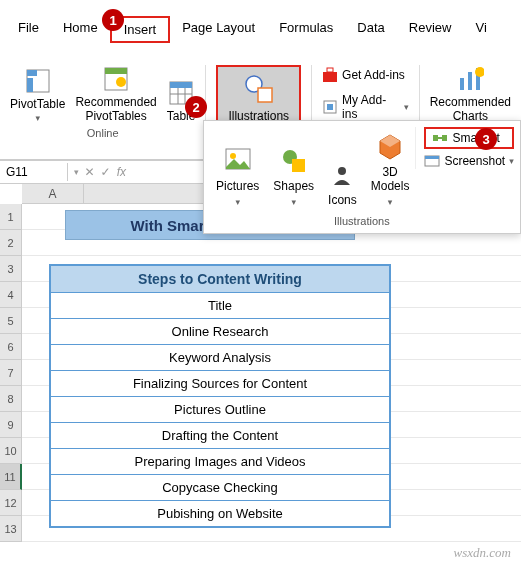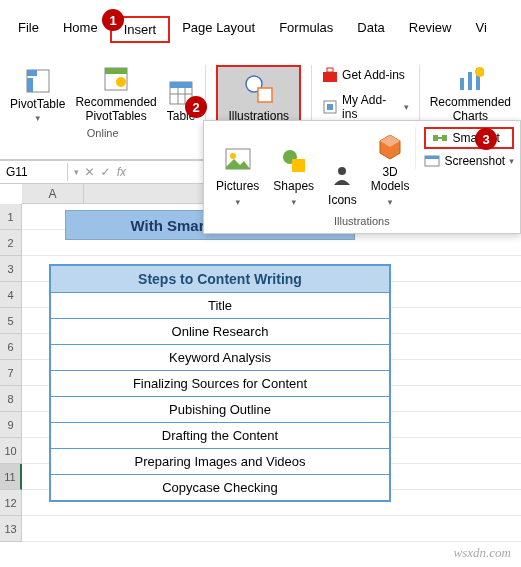--- a/index.html
+++ b/index.html
@@ -342,21 +342,22 @@
 
   <div class="title-banner">With SmartArt Feature</div>
 
   <div class="table-wrap">
     <div class="thdr">Steps to Content Writing</div>
     <div id="trows">
         <div class="trow">Title</div>
         <div class="trow">Online Research</div>
         <div class="trow">Keyword Analysis</div>
         <div class="trow">Finalizing Sources for Content</div>
-        <div class="trow">Pubishing Outline</div>
+        <div class="trow">Pictures Outline</div>
         <div class="trow">Drafting the Content</div>
         <div class="trow">Preparing Images and Videos</div>
         <div class="trow">Copycase Checking</div>
+        <div class="trow">Pubishing on Website</div>
       </div>
   </div>
 </div>
 
 <div class="watermark">wsxdn.com</div>
 
 </body></html>

